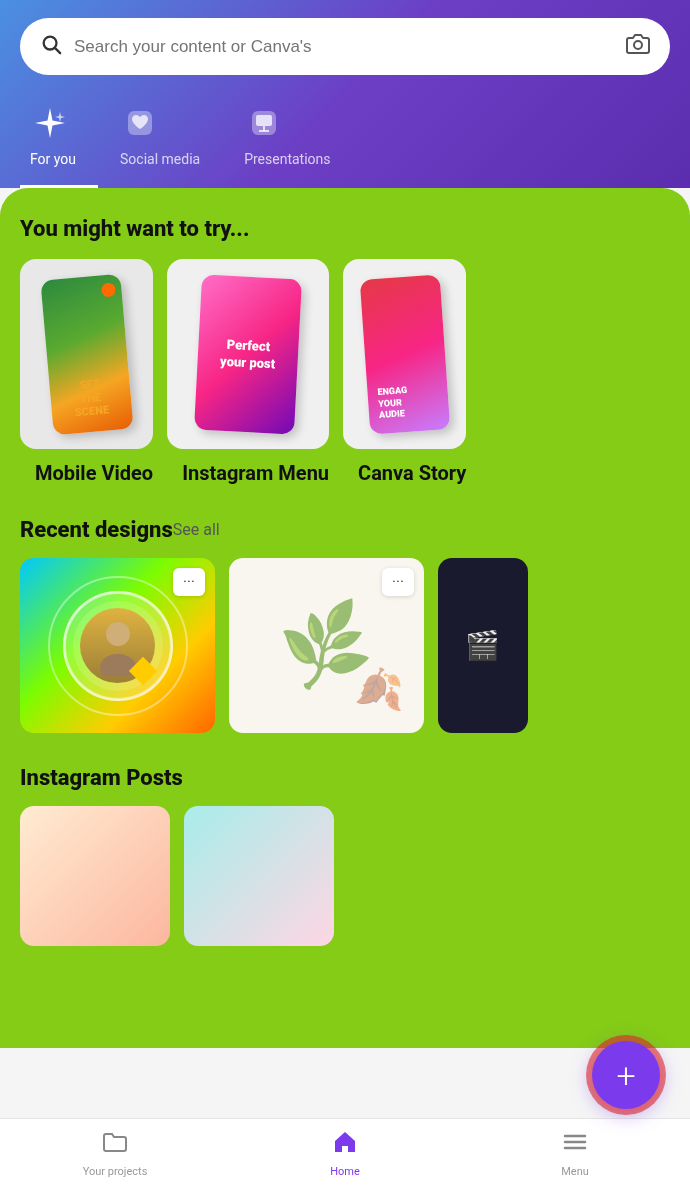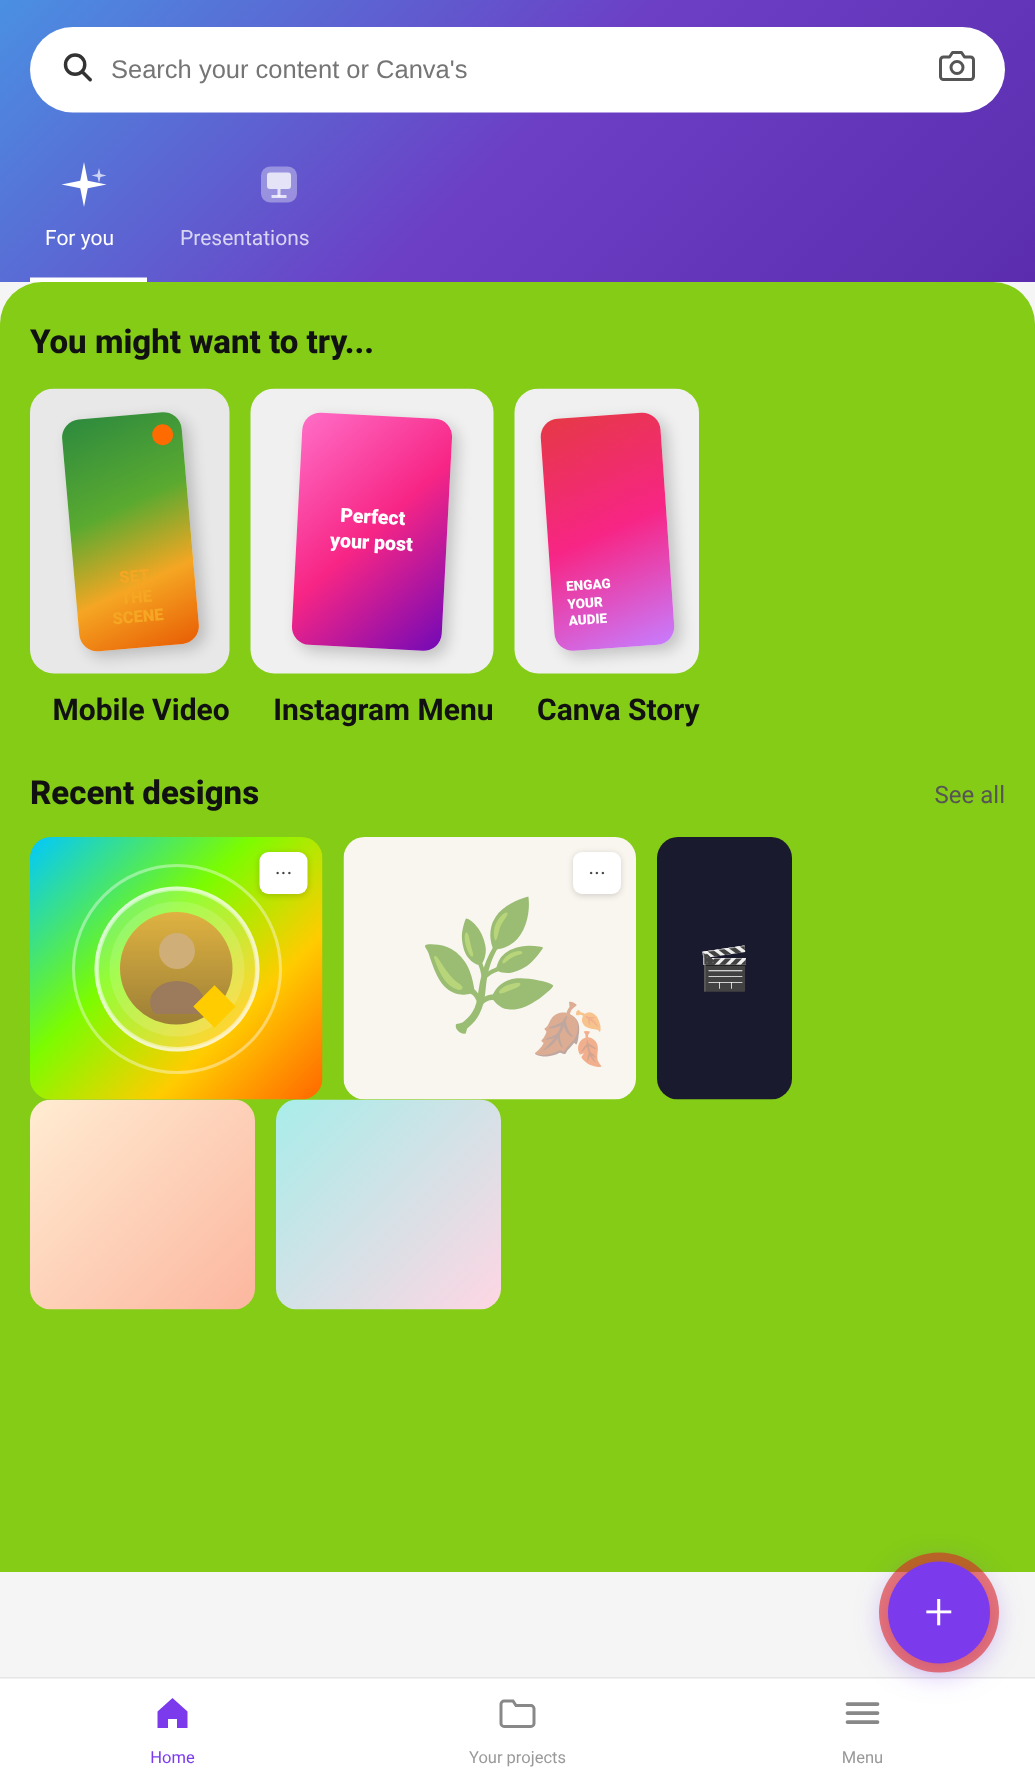--- a/index.html
+++ b/index.html
@@ -48,21 +48,21 @@
 
     
     .category-tabs {
       display: flex;
       gap: 0;
       overflow-x: hidden;
     }
     .category-tab {
       display: flex;
       flex-direction: column;
-      align-items: flex-end;
+      align-items: flex-start;
       gap: 8px;
       padding: 0 22px 18px 22px;
       color: rgba(255,255,255,0.75);
       font-size: 14px;
       cursor: pointer;
       white-space: nowrap;
       border-bottom: 3px solid transparent;
     }
     .category-tab.active {
       color: white;
@@ -213,21 +213,20 @@
       margin-left: 15px;
     }
     .try-card-wrap {
       display: flex;
       flex-direction: column;
     }
 
     
     .recent-header {
       display: flex;
-      justify-content: space-between;
       align-items: center;
       margin-bottom: 16px;
       margin-top: 32px;
     }
     .see-all {
       font-size: 16px;
       color: #555;
       cursor: pointer;
     }
 
@@ -444,20 +443,29 @@
     <div class="category-tab active">
       <div class="tab-icon">
         <svg width="38" height="38" viewBox="0 0 38 38" fill="none">
           <path d="M19 4 L21.5 16.5 L34 19 L21.5 21.5 L19 34 L16.5 21.5 L4 19 L16.5 16.5 Z" fill="white"></path>
           <path d="M29 8 L30 12 L34 13 L30 14 L29 18 L28 14 L24 13 L28 12 Z" fill="white" opacity="0.7"></path>
         </svg>
       </div>
       <span>For you</span>
     </div>
 
+    <div class="category-tab">
+      <div class="tab-icon">
+        <svg width="32" height="32" viewBox="0 0 32 32" fill="none">
+          <rect x="4" y="4" width="24" height="24" rx="6" fill="rgba(255,255,255,0.35)"></rect>
+          <path d="M16 22 C16 22 8 17 8 12 C8 9.8 9.8 8 12 8 C13.5 8 14.8 8.8 16 10 C17.2 8.8 18.5 8 20 8 C22.2 8 24 9.8 24 12 C24 17 16 22 16 22Z" fill="rgba(255,255,255,0.75)"></path>
+        </svg>
+      </div>
+      <span>Social media</span>
+    </div>
 
     <div class="category-tab">
       <div class="tab-icon">
         <svg width="32" height="32" viewBox="0 0 32 32" fill="none">
           <rect x="4" y="4" width="24" height="24" rx="6" fill="rgba(255,255,255,0.35)"></rect>
           <rect x="8" y="8" width="16" height="11" rx="2" fill="rgba(255,255,255,0.75)"></rect>
           <line x1="16" y1="19" x2="16" y2="24" stroke="rgba(255,255,255,0.75)" stroke-width="2"></line>
           <line x1="11" y1="24" x2="21" y2="24" stroke="rgba(255,255,255,0.75)" stroke-width="2"></line>
         </svg>
       </div>
@@ -546,49 +554,50 @@
 
       <div class="design-card" style="flex:0 0 90px;">
         <div class="design3-bg">
           <div style="color:#ff3366;font-size:28px;">🎬</div>
         </div>
       </div>
     </div>
   </div>
 
   <div>
+    <div class="instagram-section-title">Instagram Posts</div>
     <div class="instagram-preview-cards">
       <div class="insta-preview insta-p1"></div>
       <div class="insta-preview insta-p2"></div>
     </div>
   </div>
 </div>
 
 <div class="fab-button">
   <span class="fab-plus">+</span>
 </div>
 
 <div class="bottom-nav">
+
+  <div class="nav-item">
+    <span class="nav-icon">
+      <svg width="26" height="26" viewBox="0 0 26 26" fill="none">
+        <path d="M2 7 C2 6 3 5 4 5 L10 5 L12 8 L22 8 C23 8 24 9 24 10 L24 20 C24 21 23 22 22 22 L4 22 C3 22 2 21 2 20 Z" stroke="#888" stroke-width="2" fill="none"></path>
+      </svg>
+    </span>
+    <span class="nav-label">Your projects</span>
+  </div>
 
   <div class="nav-item active">
     <span class="nav-icon">
       <svg width="26" height="26" viewBox="0 0 26 26" fill="none">
         <path d="M3 12 L13 3 L23 12 L23 23 L16 23 L16 17 L10 17 L10 23 L3 23 Z" fill="#7c3aed"></path>
       </svg>
     </span>
     <span class="nav-label">Home</span>
-  </div>
-
-  <div class="nav-item">
-    <span class="nav-icon">
-      <svg width="26" height="26" viewBox="0 0 26 26" fill="none">
-        <path d="M2 7 C2 6 3 5 4 5 L10 5 L12 8 L22 8 C23 8 24 9 24 10 L24 20 C24 21 23 22 22 22 L4 22 C3 22 2 21 2 20 Z" stroke="#888" stroke-width="2" fill="none"></path>
-      </svg>
-    </span>
-    <span class="nav-label">Your projects</span>
   </div>
 
 
   <div class="nav-item">
     <span class="nav-icon">
       <svg width="26" height="26" viewBox="0 0 26 26" fill="none">
         <line x1="3" y1="7" x2="23" y2="7" stroke="#888" stroke-width="2.5" stroke-linecap="round"></line>
         <line x1="3" y1="13" x2="23" y2="13" stroke="#888" stroke-width="2.5" stroke-linecap="round"></line>
         <line x1="3" y1="19" x2="23" y2="19" stroke="#888" stroke-width="2.5" stroke-linecap="round"></line>
       </svg>

